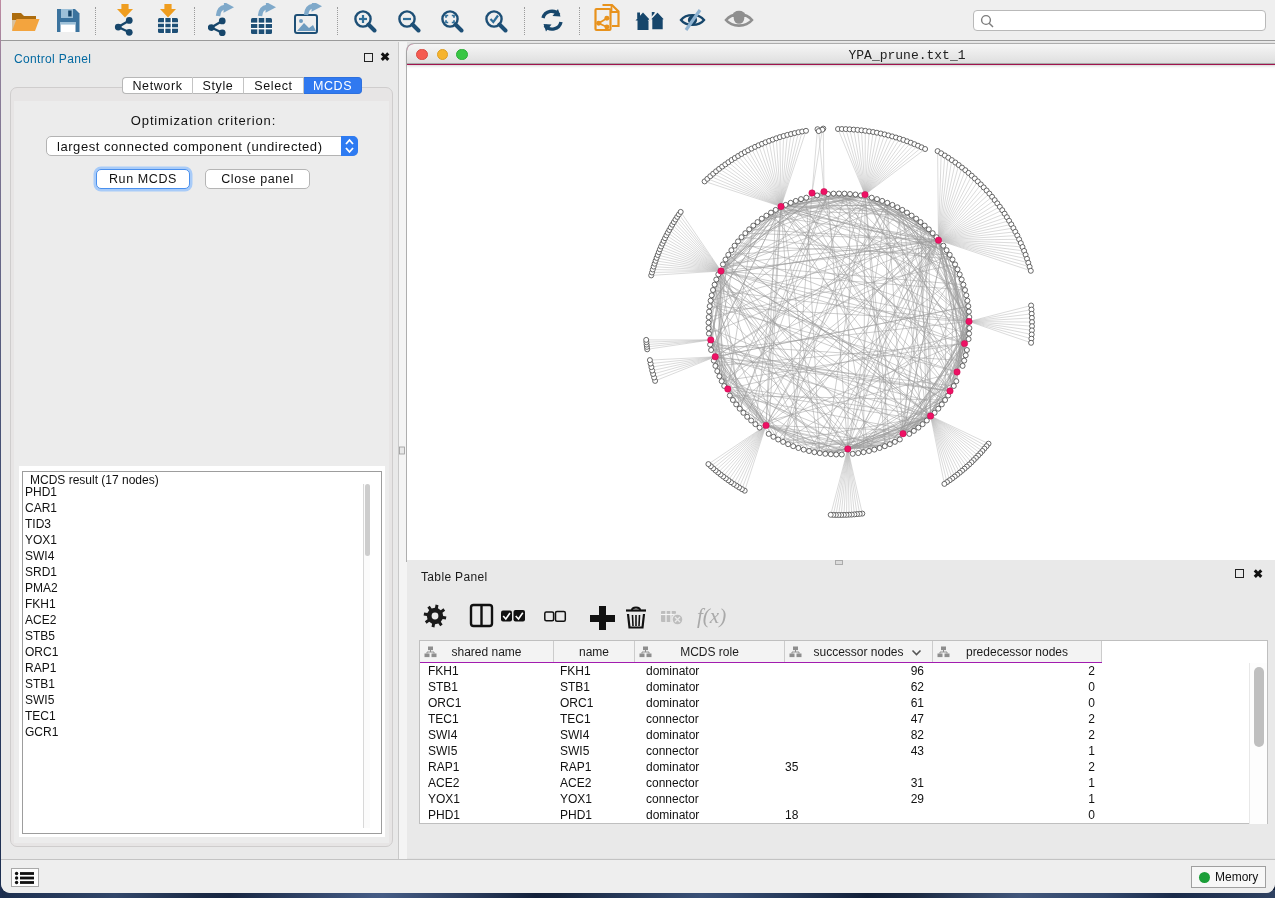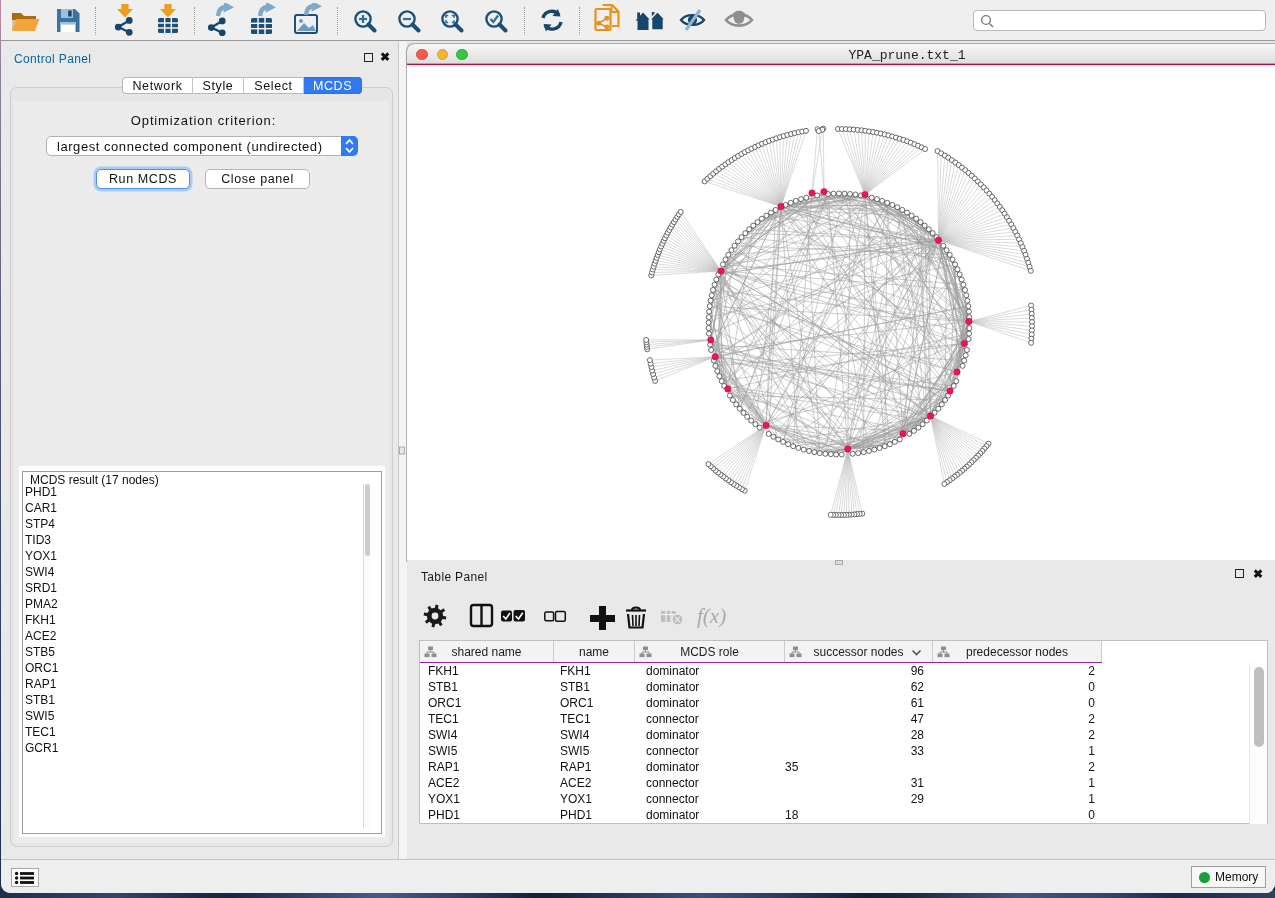--- a/index.html
+++ b/index.html
@@ -235,21 +235,20 @@
  </div>
  <div id="optlabel">Optimization criterion:</div>
  <div class="btn" id="runbtn">Run MCDS</div>
  <div class="btn" id="closebtn">Close panel</div>
  <div id="listwrap">
    <div id="fieldset">
           <div id="legend">MCDS result (17 nodes)</div>
      <div id="mlist">
             <div>PHD1</div>
             <div>CAR1</div>
-            <div>STP4</div>
             <div>TID3</div>
             <div>YOX1</div>
             <div>SWI4</div>
             <div>SRD1</div>
             <div>PMA2</div>
             <div>FKH1</div>
             <div>ACE2</div>
             <div>STB5</div>
             <div>ORC1</div>
             <div>RAP1</div>
@@ -380,26 +379,26 @@
           <div class="cell" style="left:365px;top:54px;width:139px;text-align:right">61</div>
           <div class="cell" style="left:513px;top:54px;width:162px;text-align:right">0</div>
           <div class="cell" style="left:8px;top:70px">TEC1</div>
           <div class="cell" style="left:140px;top:70px">TEC1</div>
           <div class="cell" style="left:226px;top:70px">connector</div>
           <div class="cell" style="left:365px;top:70px;width:139px;text-align:right">47</div>
           <div class="cell" style="left:513px;top:70px;width:162px;text-align:right">2</div>
           <div class="cell" style="left:8px;top:86px">SWI4</div>
           <div class="cell" style="left:140px;top:86px">SWI4</div>
           <div class="cell" style="left:226px;top:86px">dominator</div>
-          <div class="cell" style="left:365px;top:86px;width:139px;text-align:right">28</div>
+          <div class="cell" style="left:365px;top:86px;width:139px;text-align:right">82</div>
           <div class="cell" style="left:513px;top:86px;width:162px;text-align:right">2</div>
           <div class="cell" style="left:8px;top:102px">SWI5</div>
           <div class="cell" style="left:140px;top:102px">SWI5</div>
           <div class="cell" style="left:226px;top:102px">connector</div>
-          <div class="cell" style="left:365px;top:102px;width:139px;text-align:right">33</div>
+          <div class="cell" style="left:365px;top:102px;width:139px;text-align:right">43</div>
           <div class="cell" style="left:513px;top:102px;width:162px;text-align:right">1</div>
           <div class="cell" style="left:8px;top:118px">RAP1</div>
           <div class="cell" style="left:140px;top:118px">RAP1</div>
           <div class="cell" style="left:226px;top:118px">dominator</div>
           <div class="cell" style="left:365px;top:118px;width:139px;text-align:left">35</div>
           <div class="cell" style="left:513px;top:118px;width:162px;text-align:right">2</div>
           <div class="cell" style="left:8px;top:134px">ACE2</div>
           <div class="cell" style="left:140px;top:134px">ACE2</div>
           <div class="cell" style="left:226px;top:134px">connector</div>
           <div class="cell" style="left:365px;top:134px;width:139px;text-align:right">31</div>

